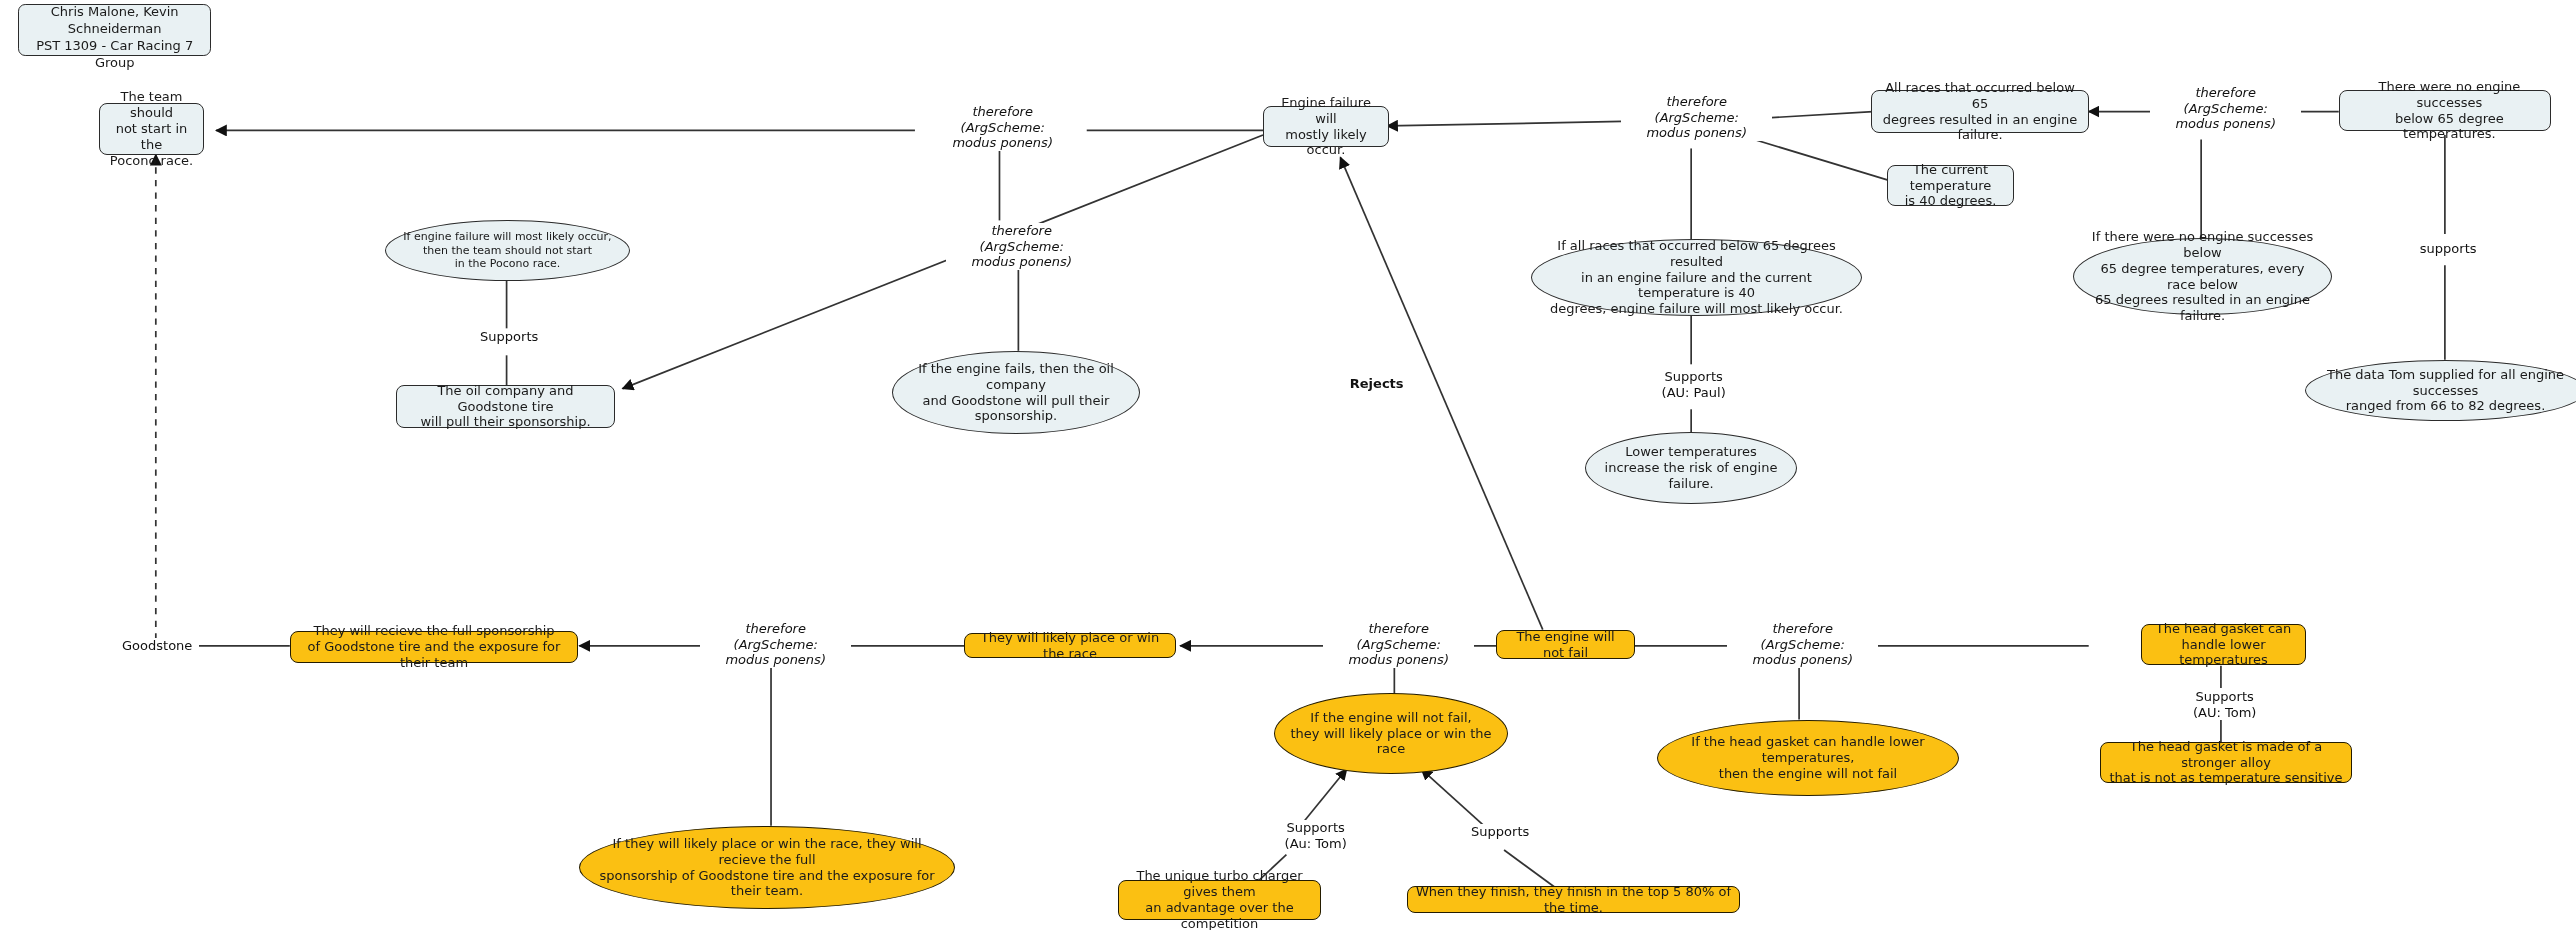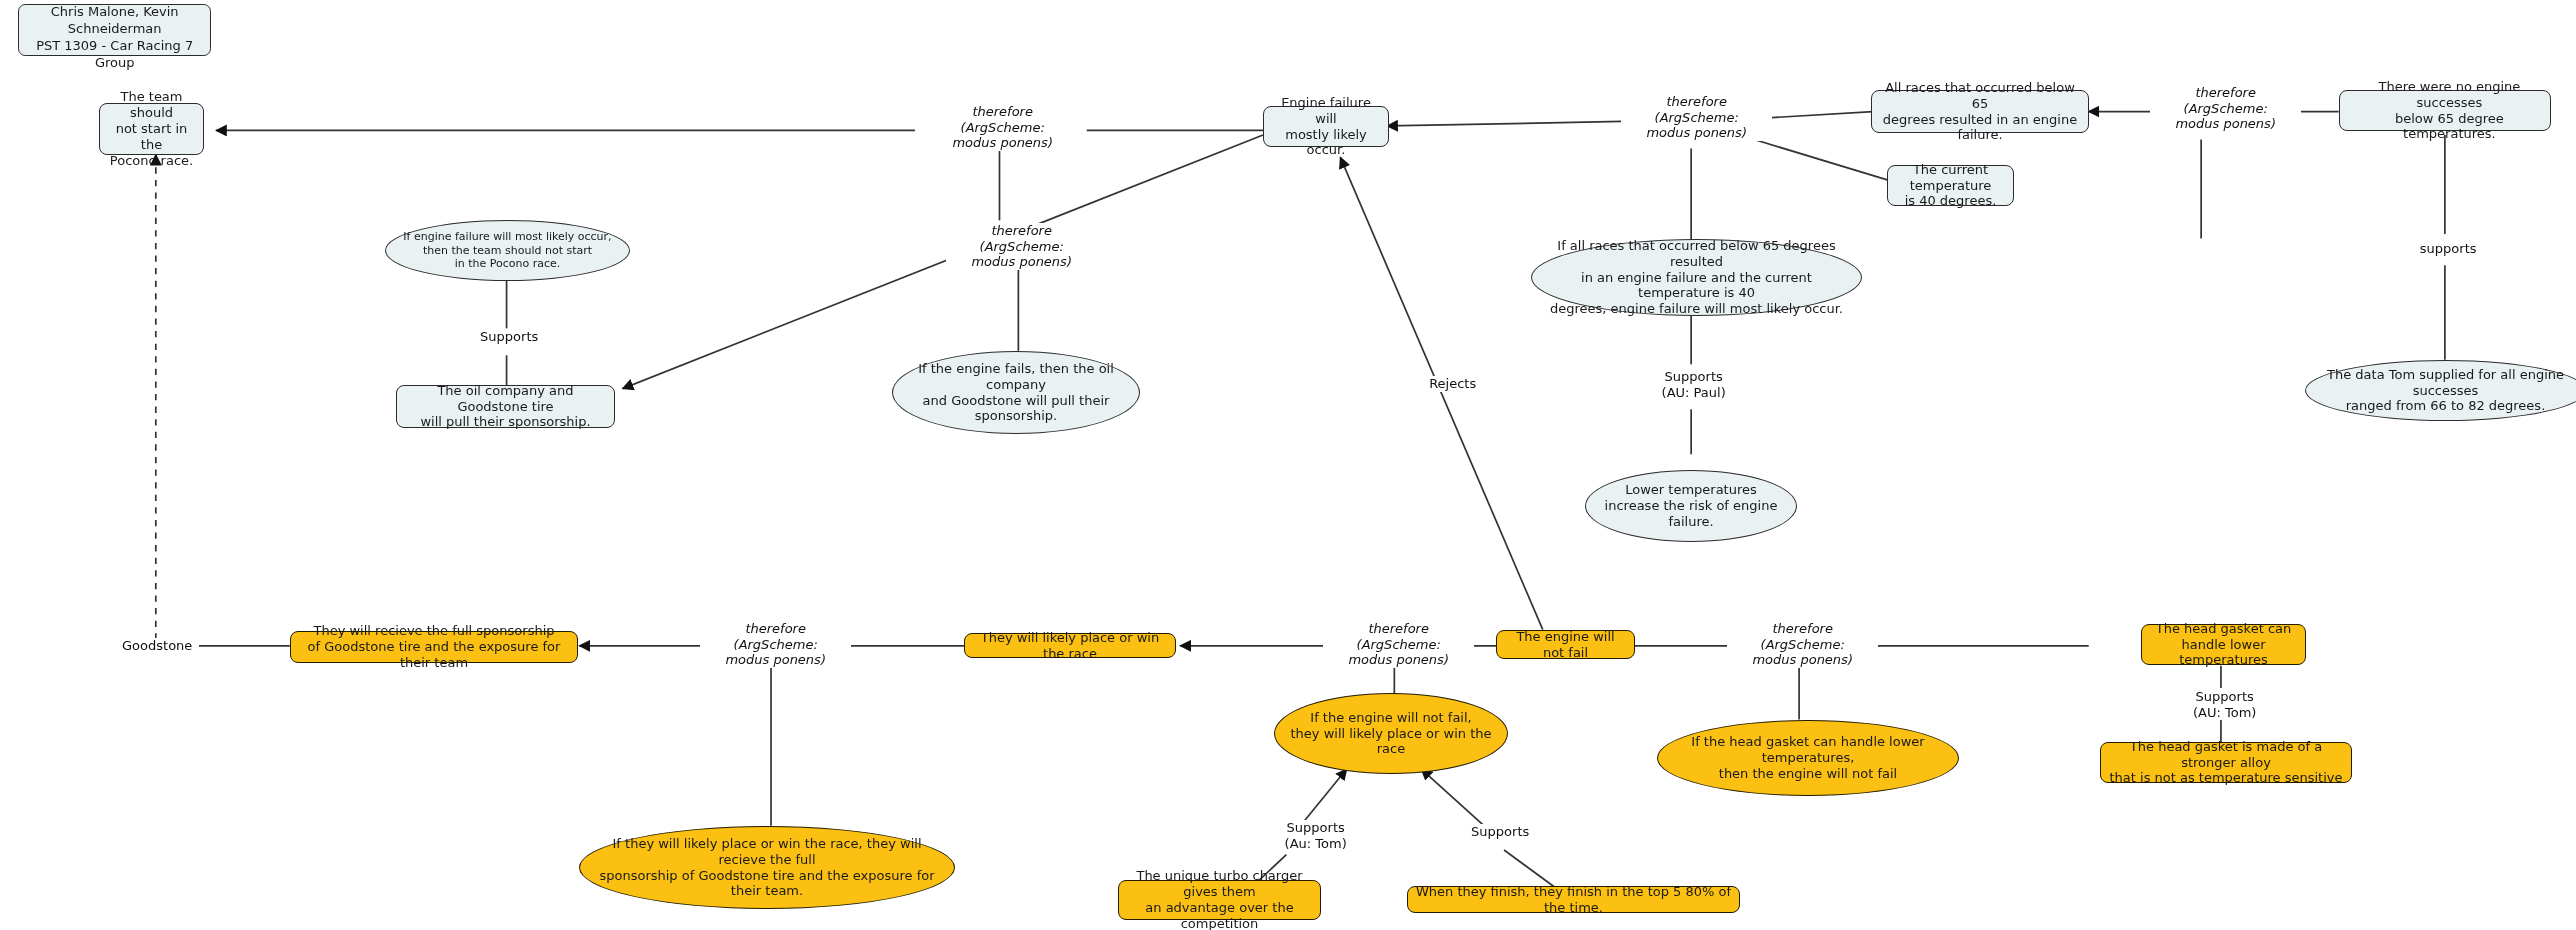--- a/index.html
+++ b/index.html
@@ -179,49 +179,52 @@
 (ArgScheme:
 modus ponens)</span></div>
 
   <div class="node ellipse" style="left:881px; top:351px; width:248px; height:83px; font-size:13px;">If the engine fails, then the oil company
 and Goodstone will pull their
 sponsorship.</div>
 
   <div class="node box" style="left:1252px; top:106px; width:126px; height:41px; font-size:13px;">Engine failure will
 mostly likely occur.</div>
 
-  <div class="edge-label" style="left:1403px; top:376px; width:72px; font-size:13px;">Rejects</div>
+  <div class="edge-label" style="left:1327px; top:376px; width:72px; font-size:13px;font-weight:bold;">Rejects</div>
 
   <div class="edge-label" style="left:1610px; top:94px; width:146px; font-size:13px;"><span class="scheme">therefore
 (ArgScheme:
 modus ponens)</span></div>
 
   <div class="node box" style="left:1860px; top:90px; width:218px; height:43px; font-size:13px;">All races that occurred below 65
 degrees resulted in an engine failure.</div>
 
   <div class="node box" style="left:1876px; top:165px; width:127px; height:41px; font-size:13px;">The current temperature
 is 40 degrees.</div>
 
   <div class="node ellipse" style="left:1520px; top:239px; width:331px; height:77px; font-size:13px;">If all races that occurred below 65 degrees resulted
 in an engine failure and the current temperature is 40
 degrees, engine failure will most likely occur.</div>
 
   <div class="edge-label" style="left:1628px; top:369px; width:104px; font-size:13px;">Supports
 (AU: Paul)</div>
 
-  <div class="node ellipse" style="left:1574px; top:470px; width:212px; height:72px; font-size:13px;">Lower temperatures
+  <div class="node ellipse" style="left:1574px; top:432px; width:212px; height:72px; font-size:13px;">Lower temperatures
 increase the risk of engine failure.</div>
 
   <div class="edge-label" style="left:2139px; top:85px; width:146px; font-size:13px;"><span class="scheme">therefore
 (ArgScheme:
 modus ponens)</span></div>
 
   <div class="node box" style="left:2328px; top:90px; width:212px; height:41px; font-size:13px;padding-left:16px;">There were no engine successes
 below 65 degree temperatures.</div>
 
+  <div class="node ellipse" style="left:2062px; top:238px; width:259px; height:77px; font-size:13px;">If there were no engine successes below
+65 degree temperatures, every race below
+65 degrees resulted in an engine failure.</div>
 
   <div class="edge-label" style="left:2396px; top:241px; width:77px; font-size:13px;">supports</div>
 
   <div class="node ellipse" style="left:2294px; top:360px; width:281px; height:61px; font-size:13px;">The data Tom supplied for all engine successes
 ranged from 66 to 82 degrees.</div>
 
   <div class="node box yellow" style="left:1485px; top:630px; width:139px; height:29px; font-size:13px;">The engine will not fail</div>
 
   <div class="edge-label" style="left:1312px; top:621px; width:146px; font-size:13px;"><span class="scheme">therefore
 (ArgScheme:

